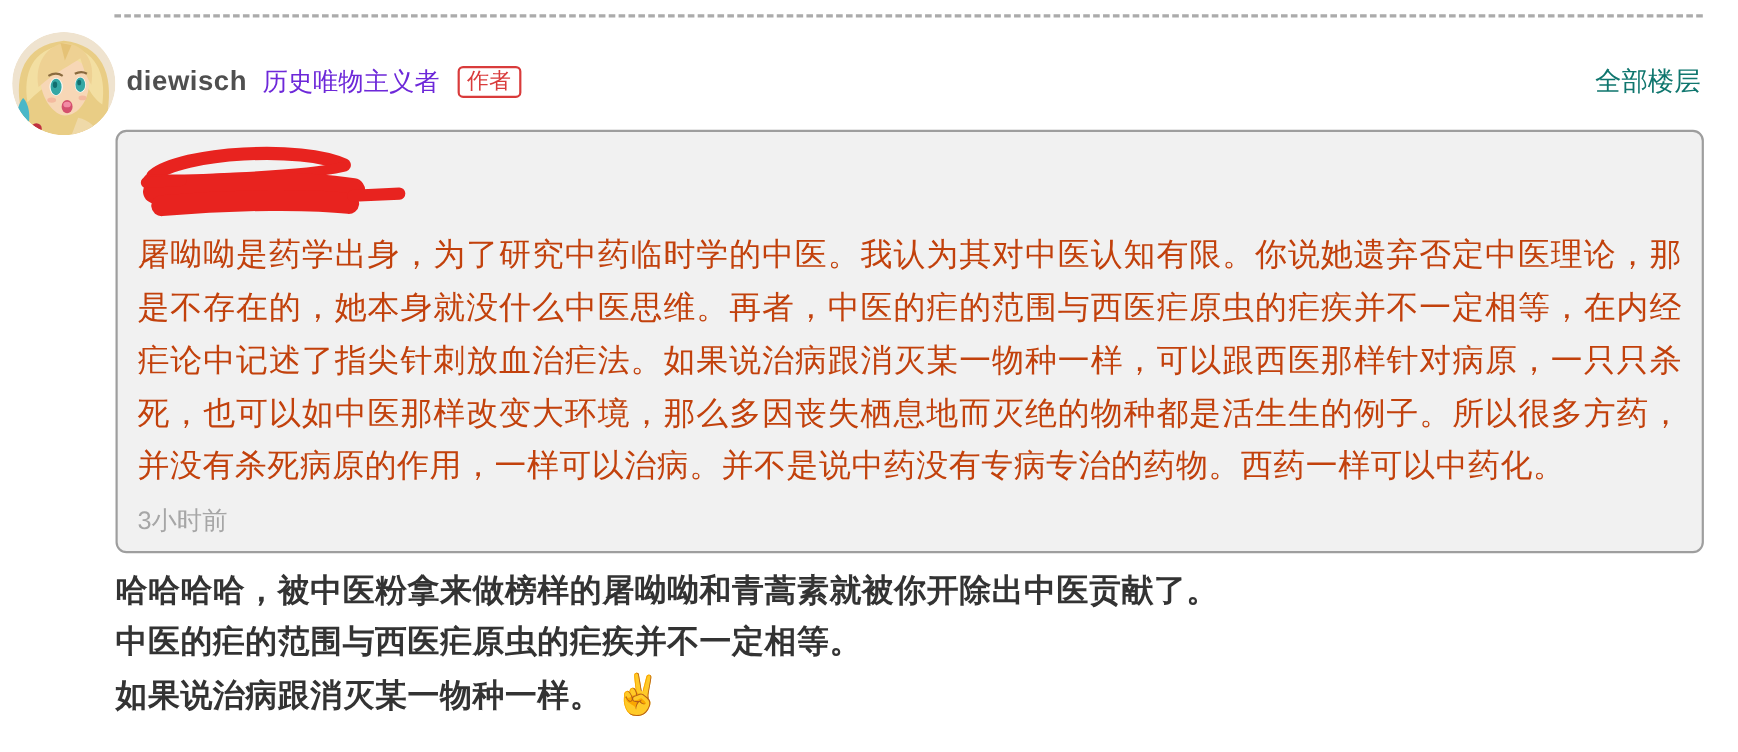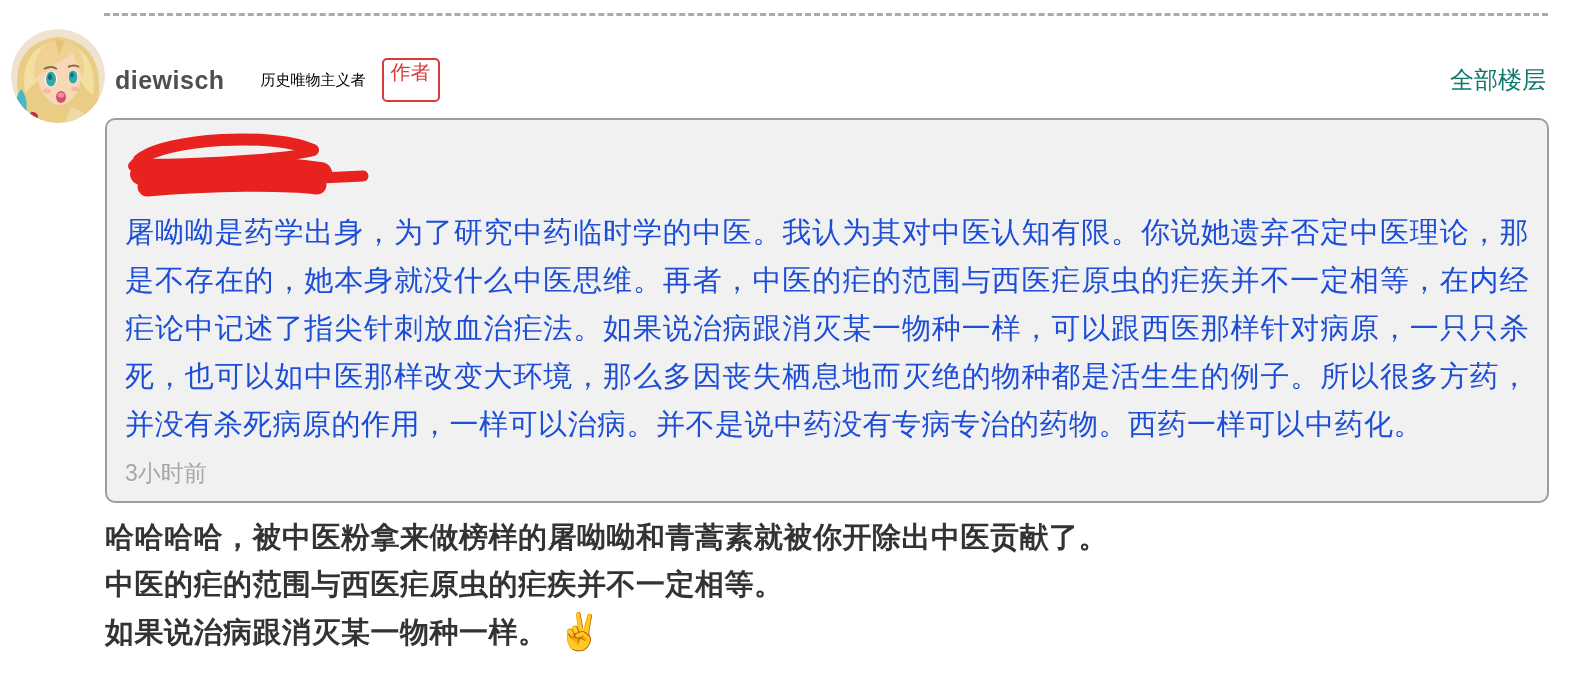--- a/index.html
+++ b/index.html
@@ -20,39 +20,39 @@
     position: absolute; left: 11px; top: 29px;
     width: 94px; height: 94px; border-radius: 50%;
     overflow: hidden; display: block;
   }
 
   .header-row {
     position: absolute; left: 115px; top: 58px; right: 34px;
     display: flex; align-items: center;
   }
   .username { font-size: 25px; font-weight: 700; color: #4f4f4f; letter-spacing: 0.5px; }
-  .user-title { font-size: 15px; color: #000000; margin-left: 36px; }
+  .user-title { font-size: 23px; color: #6d28d9; margin-left: 14px; }
   .author-badge {
     margin-left: 16px;
     font-size: 20px; color: #d93b3b;
     border: 2px solid #d93b3b; border-radius: 5px;
-    padding: 2px 7px 18px; line-height: 1;
+    padding: 2px 7px 3px; line-height: 1;
     font-weight: 500;
   }
   .floors-link { margin-left: auto; font-size: 24px; color: #0f766e; }
 
   .quote-box {
     position: absolute; left: 105px; top: 118px; right: 31px;
     background: #f1f1f1;
     border: 2px solid #9e9e9e; border-radius: 10px;
     padding: 8px 18px 12px;
   }
   .scribble { display: block; width: 262px; height: 70px; margin: 2px 0 8px 0; }
   .quote-text {
-    font-size: 29px; line-height: 48px; color: #1d4ed8;
+    font-size: 29px; line-height: 48px; color: #c2410c;
     font-weight: 500; letter-spacing: 0.5px;
     text-align: justify;
   }
   .quote-footer {
     display: flex; align-items: flex-end;
     margin-top: 10px;
     font-size: 23px; color: #a6a6a6;
   }
   .quote-actions { margin-left: auto; display: flex; gap: 46px; }
   .quote-action { color: #9e9e9e; cursor: pointer; white-space: nowrap; }

